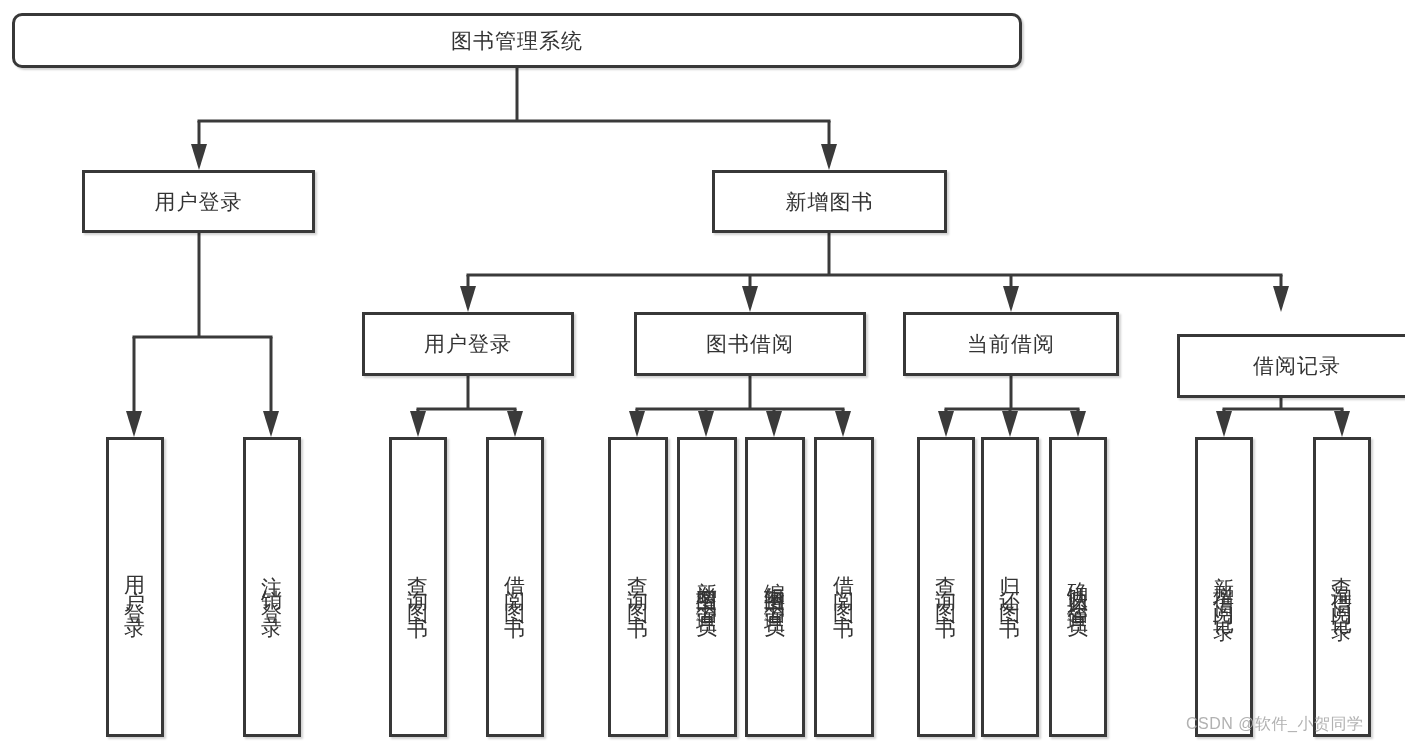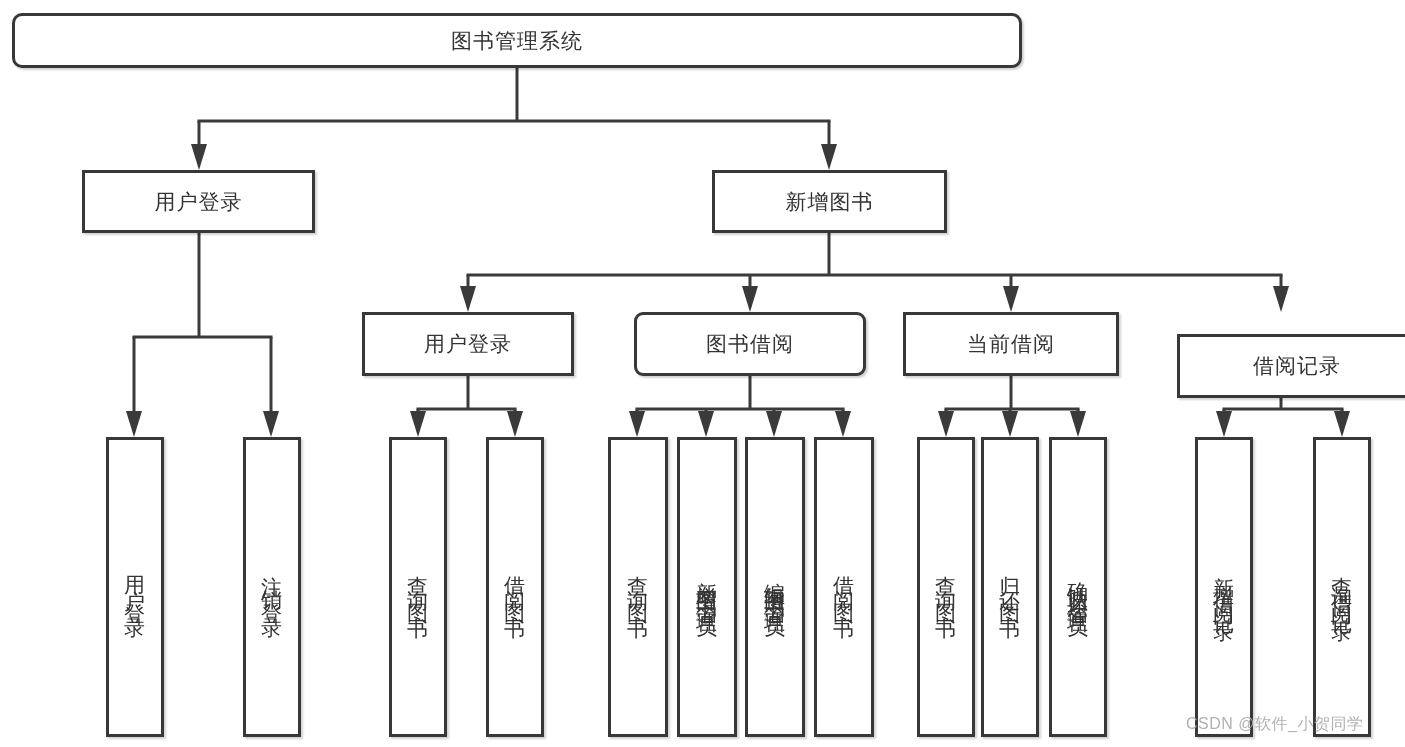--- a/index.html
+++ b/index.html
@@ -128,21 +128,21 @@
   <div class="node" style="left:82px;top:170px;width:233px;height:63px;">
     <span class="hlabel">用户登录</span>
   </div>
   <div class="node" style="left:712px;top:170px;width:235px;height:63px;">
     <span class="hlabel">新增图书</span>
   </div>
 
   <div class="node" style="left:362px;top:312px;width:212px;height:64px;">
     <span class="hlabel">用户登录</span>
   </div>
-  <div class="node" style="left:634px;top:312px;width:232px;height:64px;border-radius:9px;">
+  <div class="node" style="left:634px;top:312px;width:232px;height:64px;">
     <span class="hlabel">图书借阅</span>
   </div>
   <div class="node" style="left:903px;top:312px;width:216px;height:64px;">
     <span class="hlabel">当前借阅</span>
   </div>
   <div class="node" style="left:1177px;top:312px;width:240px;height:64px;margin-top:22px;">
     <span class="hlabel">借阅记录</span>
   </div>
 
   <div class="node leaf sp4" style="left:106px;">

